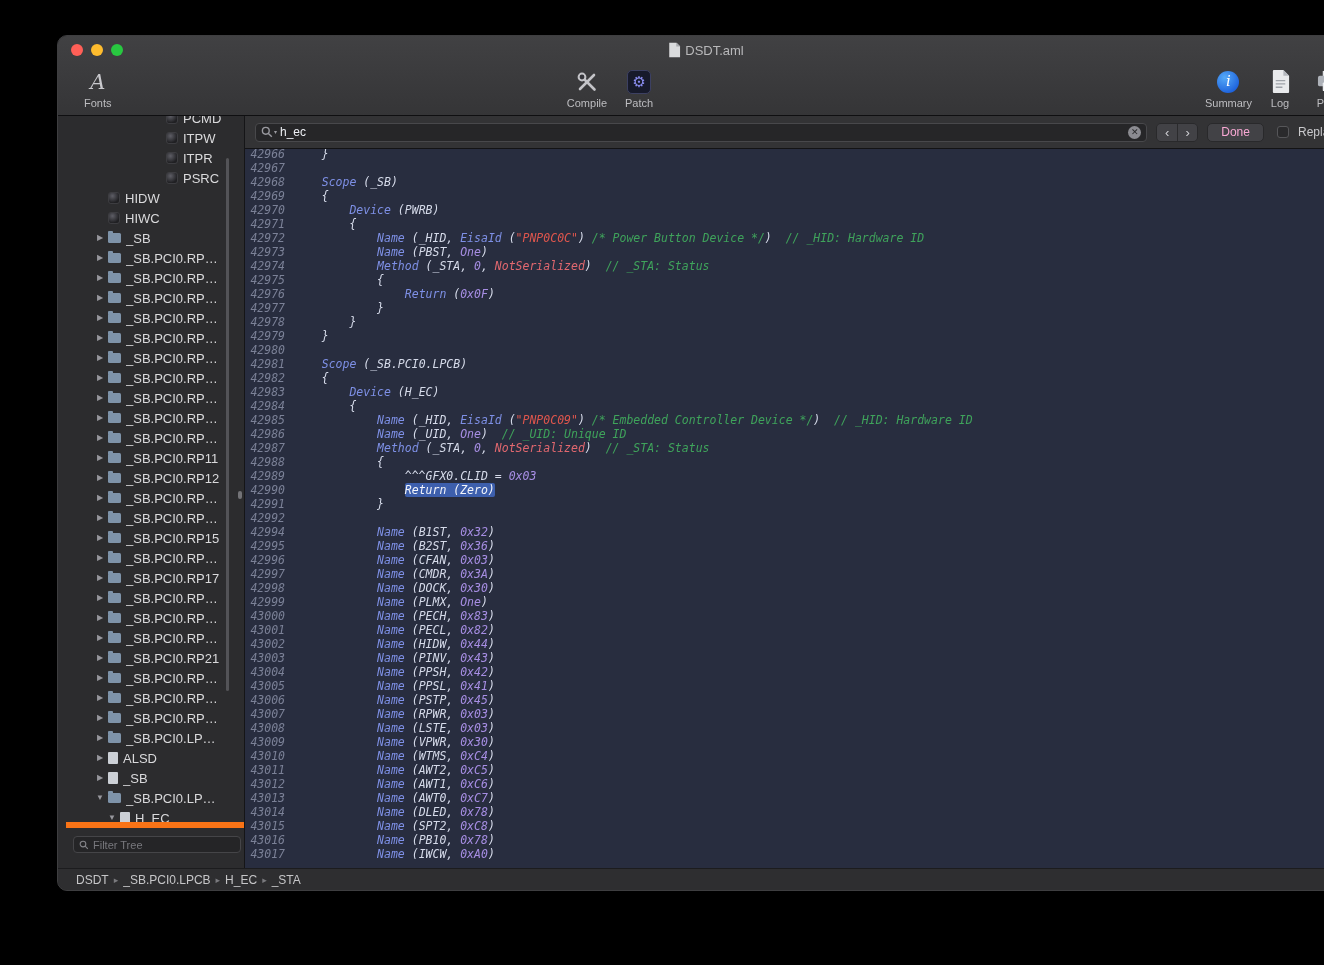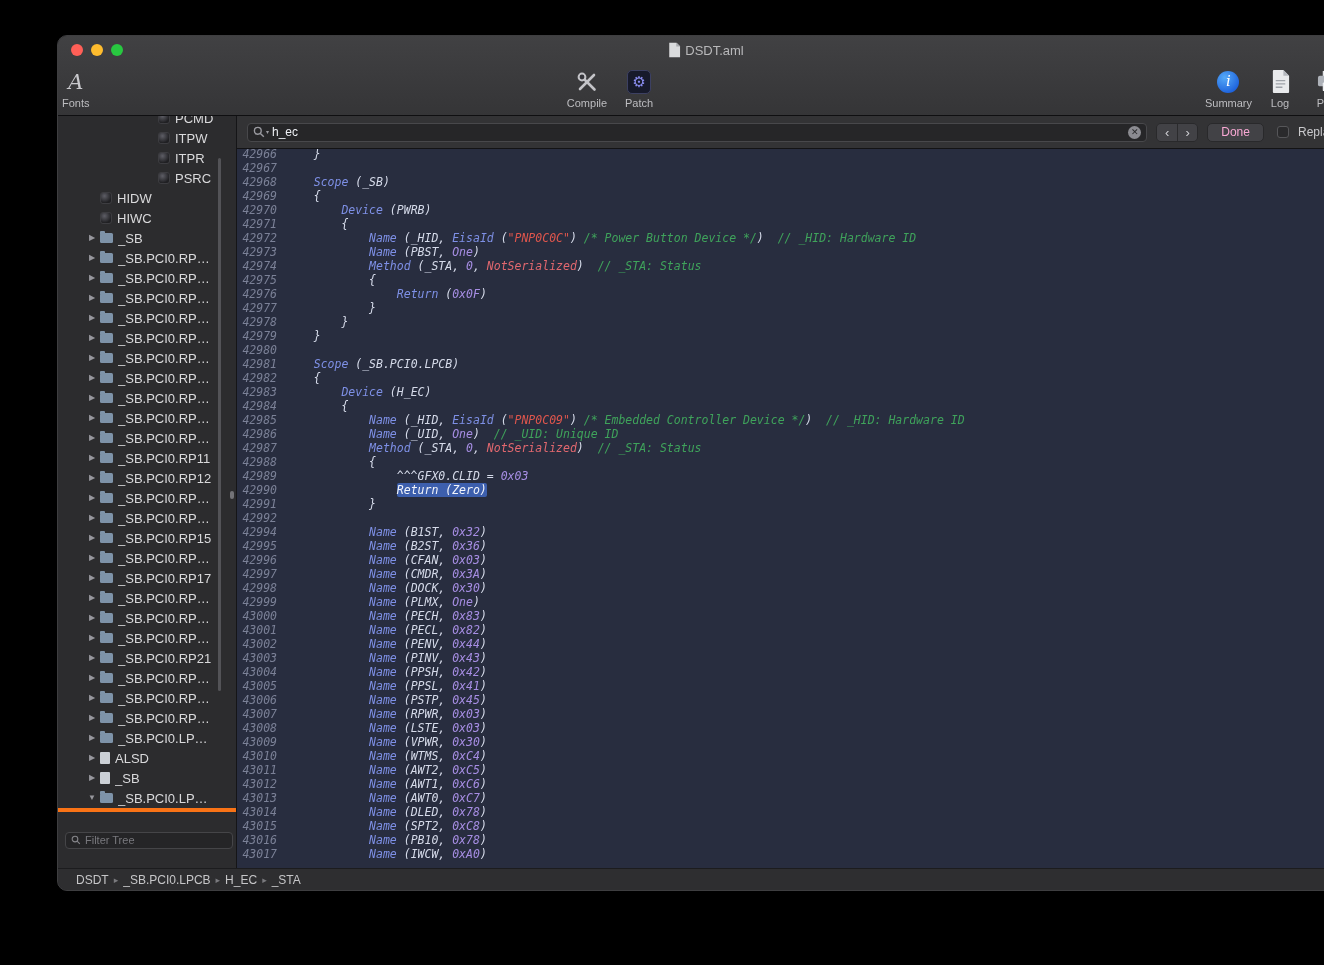--- a/index.html
+++ b/index.html
@@ -17,61 +17,61 @@
   .tl{width:12px;height:12px;border-radius:50%;}
   .tl.red{background:#ff5f57;}.tl.yellow{background:#febc2e;}.tl.green{background:#28c840;}
   .title-wrap{position:absolute;left:50%;top:50%;transform:translate(-50%,-50%);
               display:flex;align-items:center;gap:5px;}
   .title{font-size:13px;color:#b8b8ba;}
 
   .toolbar{position:relative;height:51px;}
   .tb-item{display:flex;flex-direction:column;align-items:center;gap:2px;}
   .tb-icon{height:27px;display:flex;align-items:center;justify-content:center;}
   .tb-label{font-size:11px;color:#bdbdc0;white-space:nowrap;}
-  .tb-left{position:absolute;left:4px;top:4px;}
+  .tb-left{position:absolute;left:26px;top:4px;}
   .tb-center{position:absolute;left:505px;top:4px;display:flex;gap:4px;}
   .tb-right{position:absolute;right:6px;top:4px;display:flex;gap:8px;}
   .tb-center .tb-item{min-width:48px;}
   .tb-right .tb-item{min-width:40px;}
   .fonts-icon::before{content:"A";font-family:"DejaVu Serif",serif;font-style:italic;
                       font-size:21px;color:#c9c9cd;}
   .patch-tile{width:24px;height:24px;border-radius:5px;background:#171a2b;border:1px solid #3c4062;
               display:flex;align-items:center;justify-content:center;box-sizing:border-box;}
   .patch-tile::before{content:"\2699";font-size:15px;color:#8a8df0;line-height:1;}
   .summary-circle{width:22px;height:22px;border-radius:50%;
               background:radial-gradient(circle at 35% 30%,#55aaf8,#1e63dd 75%);
               display:flex;align-items:center;justify-content:center;}
   .summary-circle::before{content:"i";font-family:"DejaVu Serif",serif;font-style:italic;
               font-size:15px;color:#fff;line-height:1;}
 
   
   .main{flex:1;display:flex;min-height:0;}
 
   
   .sidebar{width:179px;flex:none;background:#2c2c2e;border-right:1px solid #151517;
-           display:flex;flex-direction:column;position:relative;box-sizing:border-box;}
+           display:flex;flex-direction:column;position:relative;box-sizing:border-box;margin-left:8px;}
   .tree{flex:1;overflow:hidden;}
   .tree-row{height:20px;display:flex;align-items:center;font-size:13px;color:#dadadc;box-sizing:border-box;}
   .tree-row:first-child{margin-top:-8px;}
   .tree-row.selected{background:#48484c;}
   .tri{width:12px;margin-right:2px;text-align:center;color:#97979d;font-size:8px;flex:none;line-height:1;}
   .tree-icon{flex:none;margin-right:5px;display:inline-block;}
   .tree-icon.folder{width:13px;height:10px;background:#7e93a9;border-radius:1.5px;position:relative;}
   .tree-icon.folder::before{content:"";position:absolute;top:-2px;left:0;width:5px;height:3px;
            background:#7e93a9;border-radius:1px 1px 0 0;}
   .tree-icon.doc{width:10px;height:12px;background:#ccd0d6;border-radius:1px;}
   .tree-icon.method{width:12px;height:12px;border-radius:3px;box-sizing:border-box;
            background:radial-gradient(circle at 35% 30%,#5e5e66,#202023 72%);border:1px solid #3d3d41;}
   .tree-label{white-space:nowrap;overflow:hidden;}
   .tree-scrollbar{position:absolute;right:15px;top:42px;width:3px;height:533px;border-radius:2px;
            background:#5a5a5e;opacity:.85;}
   .splitter-handle{position:absolute;right:2px;top:375px;width:4px;height:8px;border-radius:2px;
            background:#737377;}
-  .filter-row{flex:none;height:24px;border-top:4px solid #f97316;display:flex;align-items:center;
-           padding:16px 7px;}
+  .filter-row{flex:none;height:24px;border-top:6px solid #f97316;display:flex;align-items:flex-start;
+           padding:8px 7px;}
   .filter-field{flex:1;height:17px;background:#252527;border:1px solid #454548;border-radius:4px;
            display:flex;align-items:center;padding:0 5px;gap:4px;box-sizing:border-box;}
   .filter-field input{flex:1;min-width:0;background:none;border:none;outline:none;color:#d8d8da;
            font-size:11px;font-family:"Liberation Sans",sans-serif;padding:0;}
   .filter-field input::placeholder{color:#78787d;}
 
   
   .editor-pane{flex:1;display:flex;flex-direction:column;min-width:0;}
   .find-bar{flex:none;height:33px;background:#333335;border-bottom:1px solid #131315;
             display:flex;align-items:center;padding:0 10px;gap:9px;box-sizing:border-box;}
@@ -459,21 +459,21 @@
             <div class="line"><span class="lnum">42991</span><span class="tok p">            }</span></div>
             <div class="line"><span class="lnum">42992</span></div>
             <div class="line"><span class="lnum">42994</span><span class="tok p">            </span><span class="tok k">Name</span><span class="tok p"> (B1ST, </span><span class="tok n">0x32</span><span class="tok p">)</span></div>
             <div class="line"><span class="lnum">42995</span><span class="tok p">            </span><span class="tok k">Name</span><span class="tok p"> (B2ST, </span><span class="tok n">0x36</span><span class="tok p">)</span></div>
             <div class="line"><span class="lnum">42996</span><span class="tok p">            </span><span class="tok k">Name</span><span class="tok p"> (CFAN, </span><span class="tok n">0x03</span><span class="tok p">)</span></div>
             <div class="line"><span class="lnum">42997</span><span class="tok p">            </span><span class="tok k">Name</span><span class="tok p"> (CMDR, </span><span class="tok n">0x3A</span><span class="tok p">)</span></div>
             <div class="line"><span class="lnum">42998</span><span class="tok p">            </span><span class="tok k">Name</span><span class="tok p"> (DOCK, </span><span class="tok n">0x30</span><span class="tok p">)</span></div>
             <div class="line"><span class="lnum">42999</span><span class="tok p">            </span><span class="tok k">Name</span><span class="tok p"> (PLMX, </span><span class="tok n">One</span><span class="tok p">)</span></div>
             <div class="line"><span class="lnum">43000</span><span class="tok p">            </span><span class="tok k">Name</span><span class="tok p"> (PECH, </span><span class="tok n">0x83</span><span class="tok p">)</span></div>
             <div class="line"><span class="lnum">43001</span><span class="tok p">            </span><span class="tok k">Name</span><span class="tok p"> (PECL, </span><span class="tok n">0x82</span><span class="tok p">)</span></div>
-            <div class="line"><span class="lnum">43002</span><span class="tok p">            </span><span class="tok k">Name</span><span class="tok p"> (PENV, </span><span class="tok n">0x44</span><span class="tok p">)</span></div>
+            <div class="line"><span class="lnum">43002</span><span class="tok p">            </span><span class="tok k">Name</span><span class="tok p"> (HIDW, </span><span class="tok n">0x44</span><span class="tok p">)</span></div>
             <div class="line"><span class="lnum">43003</span><span class="tok p">            </span><span class="tok k">Name</span><span class="tok p"> (PINV, </span><span class="tok n">0x43</span><span class="tok p">)</span></div>
             <div class="line"><span class="lnum">43004</span><span class="tok p">            </span><span class="tok k">Name</span><span class="tok p"> (PPSH, </span><span class="tok n">0x42</span><span class="tok p">)</span></div>
             <div class="line"><span class="lnum">43005</span><span class="tok p">            </span><span class="tok k">Name</span><span class="tok p"> (PPSL, </span><span class="tok n">0x41</span><span class="tok p">)</span></div>
             <div class="line"><span class="lnum">43006</span><span class="tok p">            </span><span class="tok k">Name</span><span class="tok p"> (PSTP, </span><span class="tok n">0x45</span><span class="tok p">)</span></div>
             <div class="line"><span class="lnum">43007</span><span class="tok p">            </span><span class="tok k">Name</span><span class="tok p"> (RPWR, </span><span class="tok n">0x03</span><span class="tok p">)</span></div>
             <div class="line"><span class="lnum">43008</span><span class="tok p">            </span><span class="tok k">Name</span><span class="tok p"> (LSTE, </span><span class="tok n">0x03</span><span class="tok p">)</span></div>
             <div class="line"><span class="lnum">43009</span><span class="tok p">            </span><span class="tok k">Name</span><span class="tok p"> (VPWR, </span><span class="tok n">0x30</span><span class="tok p">)</span></div>
             <div class="line"><span class="lnum">43010</span><span class="tok p">            </span><span class="tok k">Name</span><span class="tok p"> (WTMS, </span><span class="tok n">0xC4</span><span class="tok p">)</span></div>
             <div class="line"><span class="lnum">43011</span><span class="tok p">            </span><span class="tok k">Name</span><span class="tok p"> (AWT2, </span><span class="tok n">0xC5</span><span class="tok p">)</span></div>
             <div class="line"><span class="lnum">43012</span><span class="tok p">            </span><span class="tok k">Name</span><span class="tok p"> (AWT1, </span><span class="tok n">0xC6</span><span class="tok p">)</span></div>

